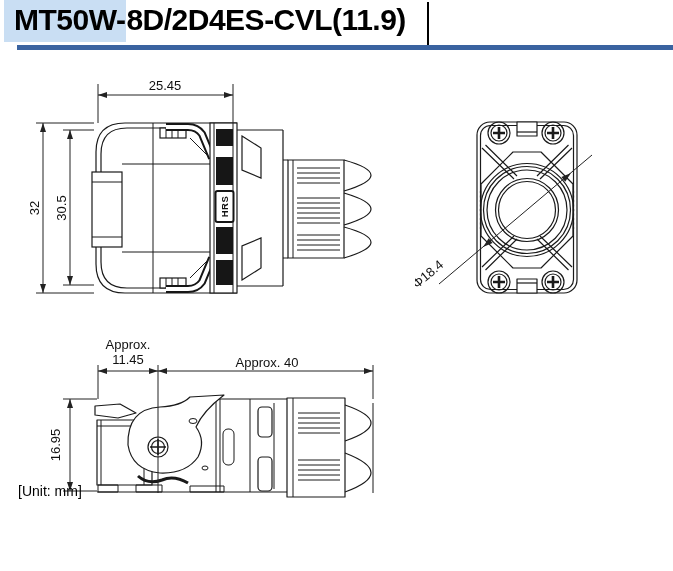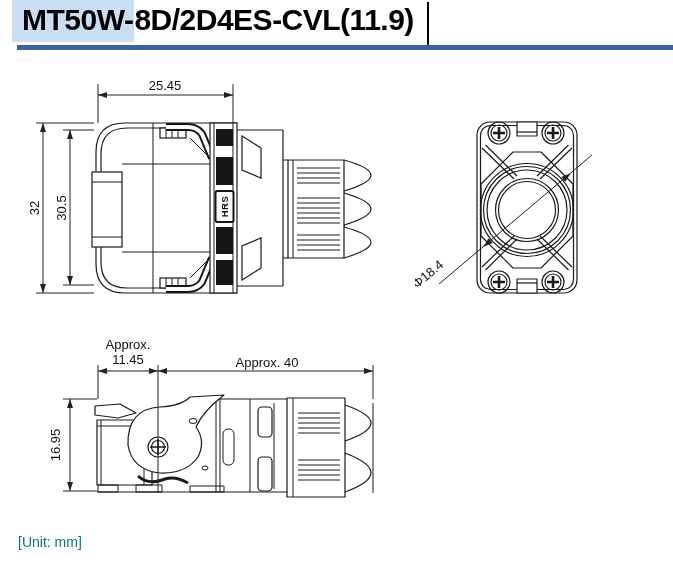--- a/index.html
+++ b/index.html
@@ -1,34 +1,34 @@
 <!DOCTYPE html>
 <html><head>
 <meta charset="utf-8">
 <style>
   * { margin:0; padding:0; box-sizing:border-box; }
   html,body { width:673px; height:571px; background:#fff; overflow:hidden;
               font-family:"Liberation Sans", sans-serif; }
   .page { position:relative; width:673px; height:571px; background:#fff; }
 
   
-  .title { position:absolute; left:12px; top:3px; font-size:30px; font-weight:bold;
+  .title { position:absolute; left:4px; top:3px; font-size:30px; font-weight:bold;
            color:#000; letter-spacing:-0.5px; white-space:nowrap; }
   .title .hl   { background:#c9def3; padding:4px 1px 6px 10px; }
   .title .rest { padding:4px 0 6px 0; }
   .caret { position:absolute; left:427px; top:2px; width:2px; height:47px; background:#000; }
   .rule  { position:absolute; left:17px; top:45px; width:656px; height:5px; background:#3a63a0; }
 
   
   .view { position:absolute; }
   #side-view  { left:30px;  top:72px;  }
   #front-view { left:415px; top:95px;  }
   #top-view   { left:40px;  top:333px; }
 
-  .unit-note { position:absolute; left:18px; top:534px; font-size:14px; color:#0f766e; }
+  .unit-note { position:absolute; left:18px; top:483px; font-size:14px; color:#000000; }
 
   
   .ln   { stroke:#1a1a1a; fill:none; stroke-width:1.2; stroke-linejoin:round; }
   .thin { stroke:#1a1a1a; fill:none; stroke-width:1; }
   .wht  { fill:#ffffff; stroke:#1a1a1a; stroke-width:1.2; }
   .blk  { fill:#161616; stroke:none; }
   .dim  { stroke:#222222; fill:none; stroke-width:1; }
   .arr  { fill:#222222; stroke:none; }
   .dimtxt { font-family:"Liberation Sans", sans-serif; font-size:13px; fill:#111; }
   .logotxt { font-family:"Liberation Sans", sans-serif; font-size:9.5px; font-weight:bold;

